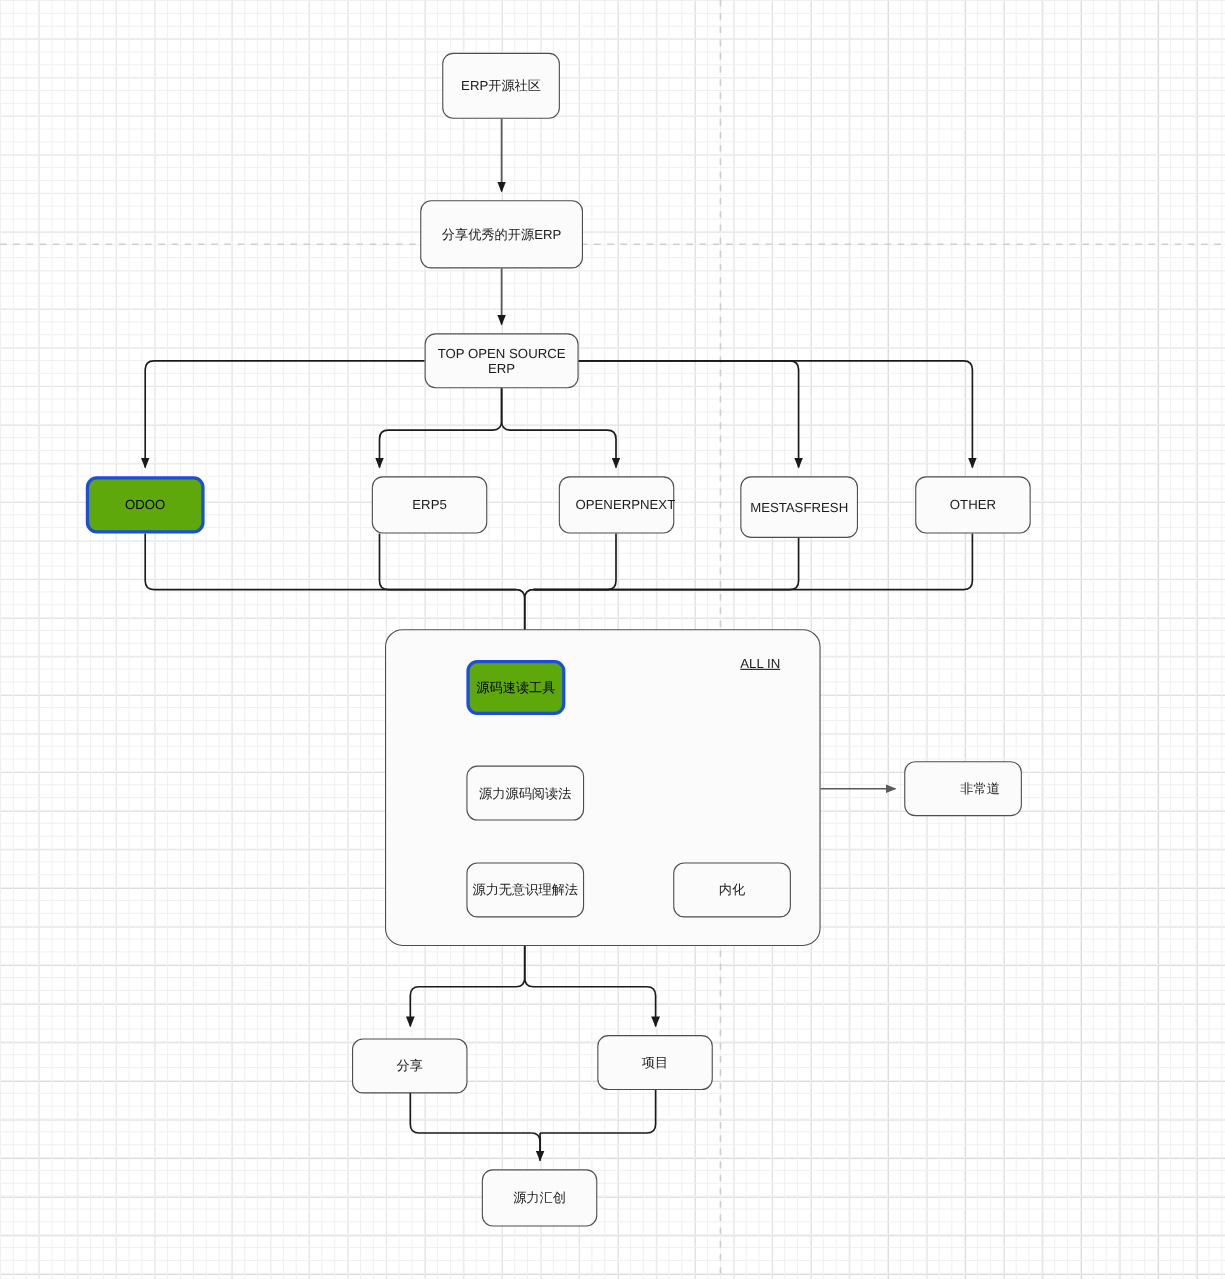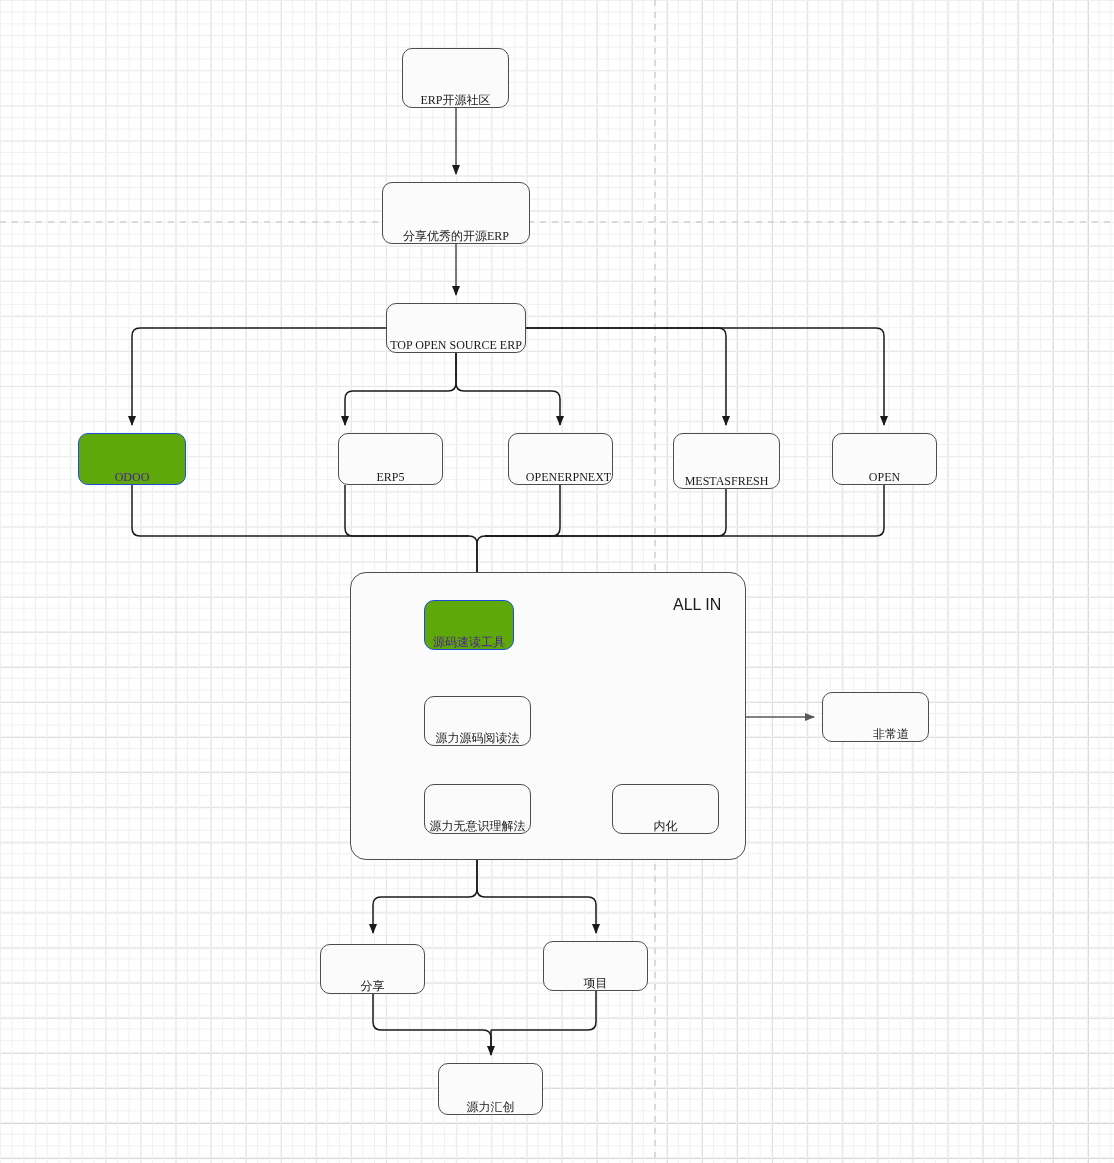--- a/index.html
+++ b/index.html
@@ -26,48 +26,48 @@
       35.1px 35.1px,
       35.1px 35.1px;
     background-position:0 0,0 0,0 0,0 0;
   }
   #pagebreaks{position:absolute;left:0;top:0;width:1114px;height:1163px;pointer-events:none;}
   #edges{position:absolute;left:0;top:0;width:1114px;height:1163px;pointer-events:none;}
 
   .node{
     position:absolute;
     box-sizing:border-box;
-    display:flex;align-items:flex-end;justify-content:center;
+    display:flex;align-items:center;justify-content:center;
     background:#fbfbfb;
     border:1px solid #4d4d4d;
     border-radius:10px;
     color:#1a1a1a;
     font-size:12px;
     text-align:center;
     line-height:1.2;
     box-shadow:none;
-    font-family:Liberation Serif, serif;
   }
   .node.green{
     background:#5EA80C;
-    border:1px solid #1d4ed8;
-    color:#4c1d95;
+    border:3px solid #1d4ed8;
+    color:#000000;
   }
   .group-box{
     position:absolute;
     box-sizing:border-box;
     background:#fbfbfb;
     border:1px solid #4d4d4d;
     border-radius:16px;
   }
   .group-label{
     position:absolute;
-    font-size:16px;
+    font-size:12px;
     color:#1a1a1a;
     white-space:nowrap;
+    text-decoration:underline;
   }
 </style>
 </head>
 <body>
 
 <div id="canvas"></div>
 
 <svg id="pagebreaks" width="1114" height="1163" viewBox="0 0 1114 1163">
   <line x1="655" y1="0" x2="655" y2="1163" stroke="#cfcfcf" stroke-width="1.5" stroke-dasharray="6 6"></line>
   <line x1="0" y1="222" x2="1114" y2="222" stroke="#cfcfcf" stroke-width="1.5" stroke-dasharray="6 6"></line>
@@ -162,21 +162,21 @@
 
 <div class="node" style="left:508px;top:433px;width:105px;height:52px;padding-left:16px;">
   <span>OPENERPNEXT</span>
 </div>
 
 <div class="node" style="left:673px;top:433px;width:107px;height:56px;">
   <span>MESTASFRESH</span>
 </div>
 
 <div class="node" style="left:832px;top:433px;width:105px;height:52px;">
-  <span>OPEN</span>
+  <span>OTHER</span>
 </div>
 
 <div class="group-box" style="left:350px;top:572px;width:396px;height:288px;"></div>
 <div class="group-label" style="left:673px;top:596px;">ALL IN</div>
 
 <div class="node green" style="left:424px;top:600px;width:90px;height:50px;">
   <span>源码速读工具</span>
 </div>
 
 <div class="node" style="left:424px;top:696px;width:107px;height:50px;">

